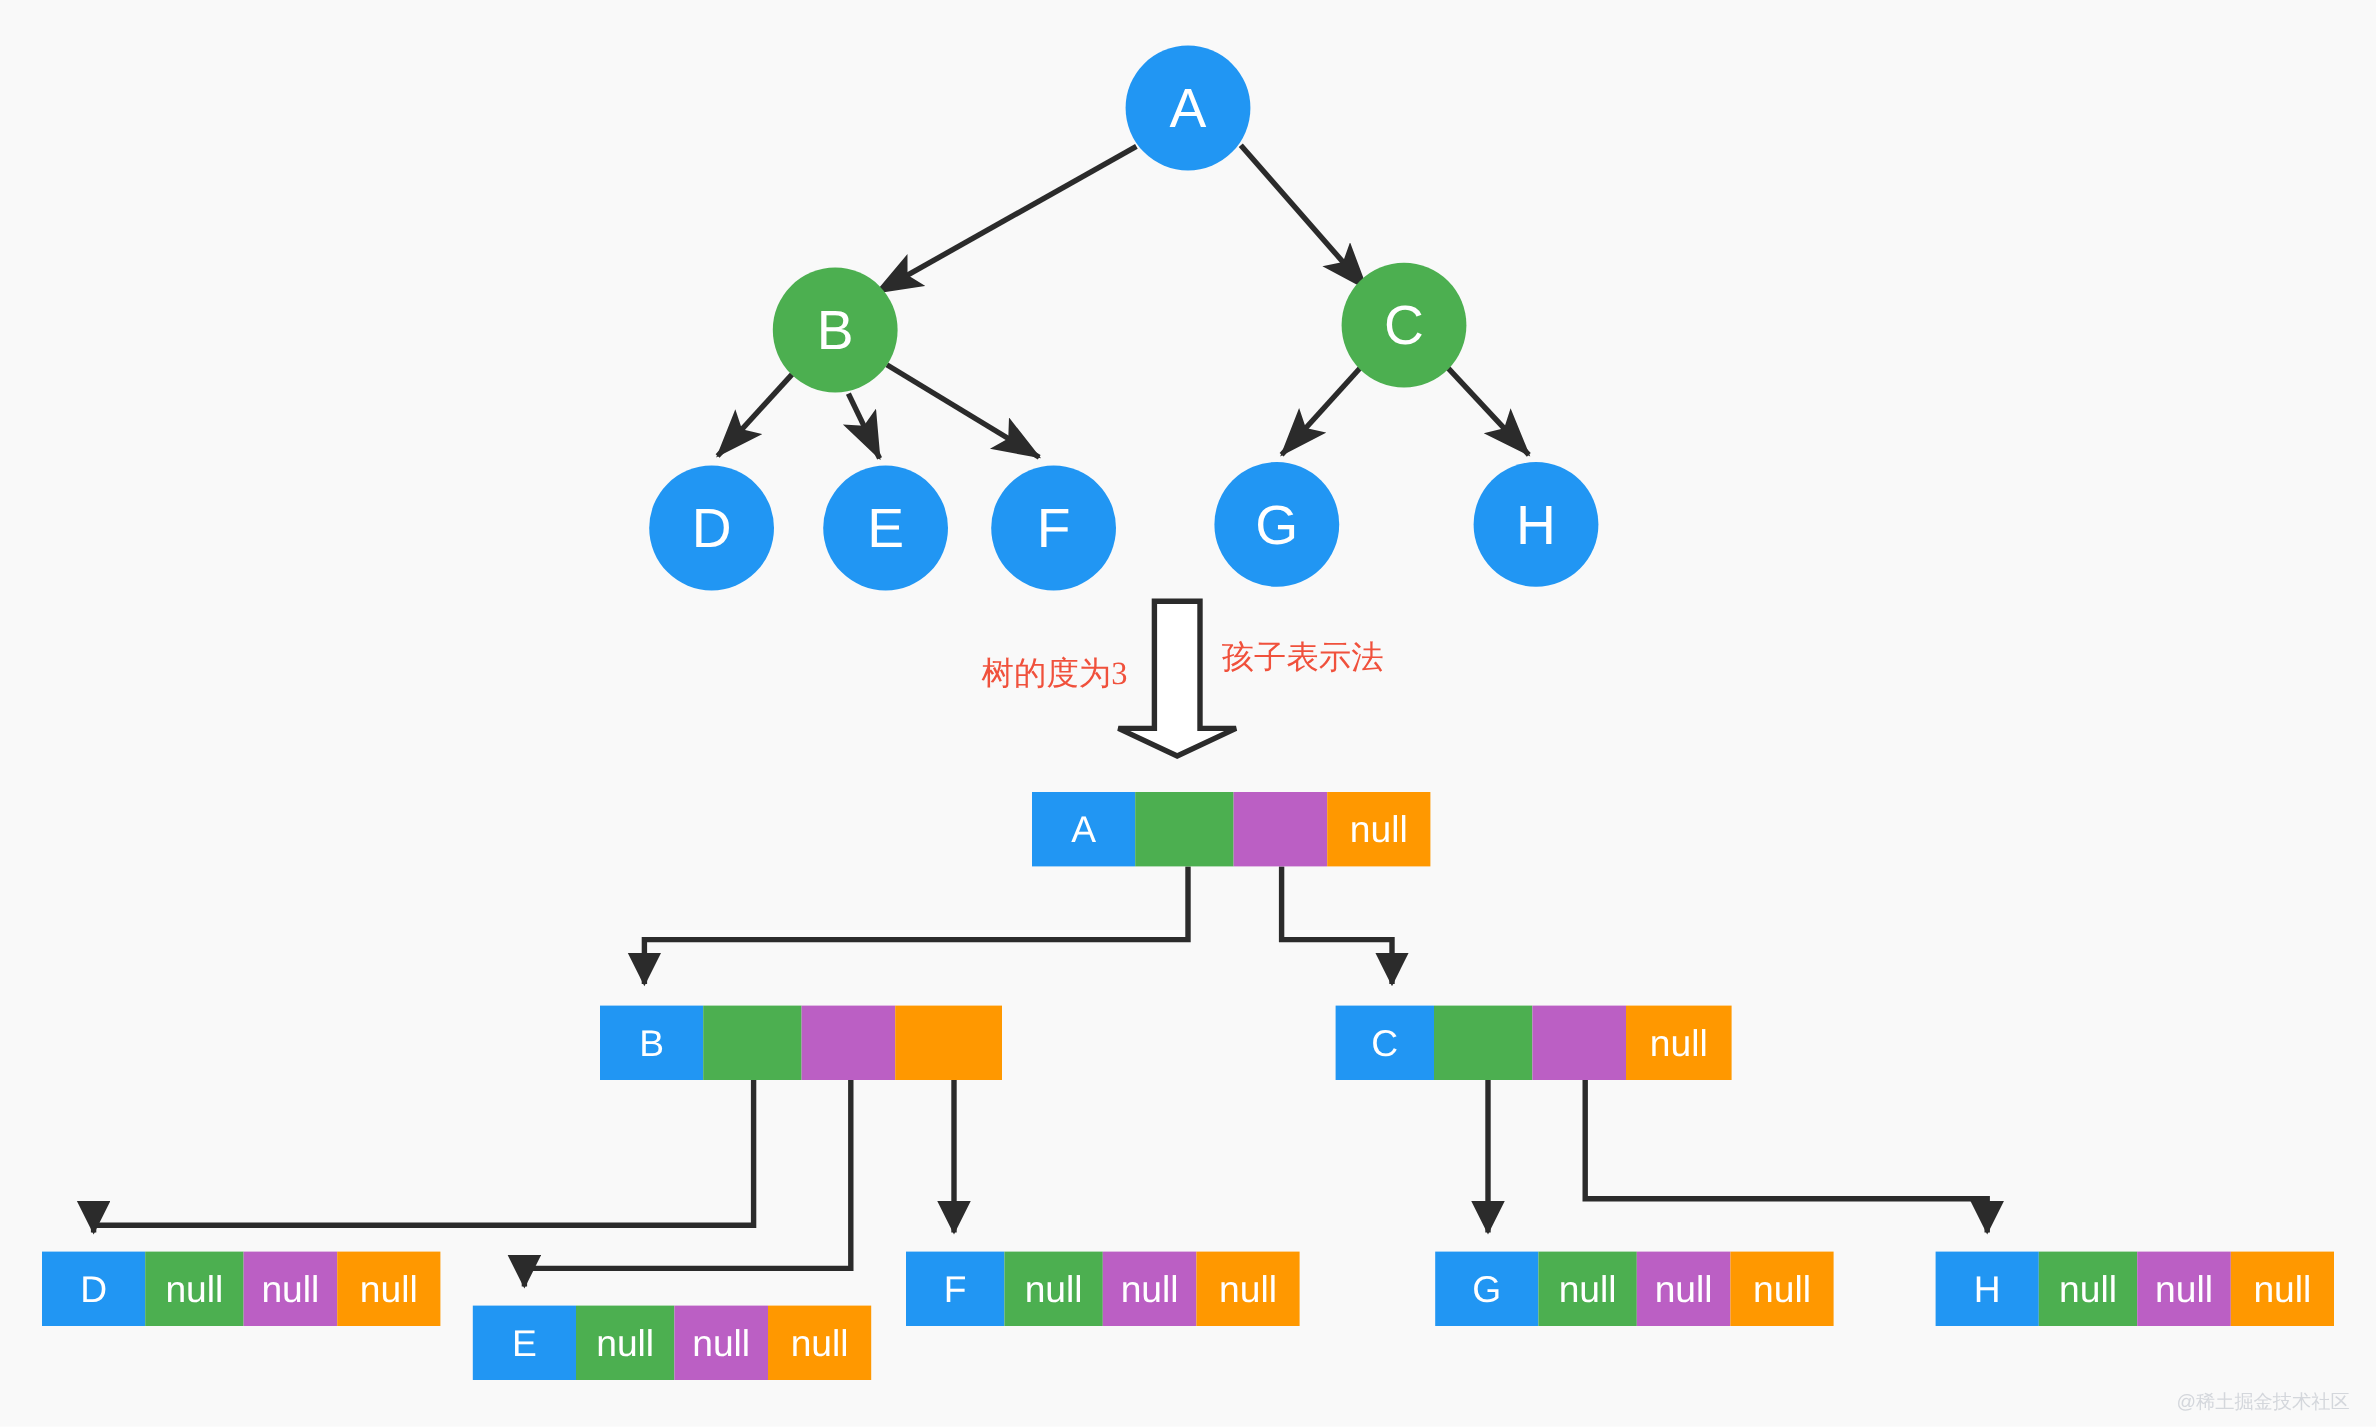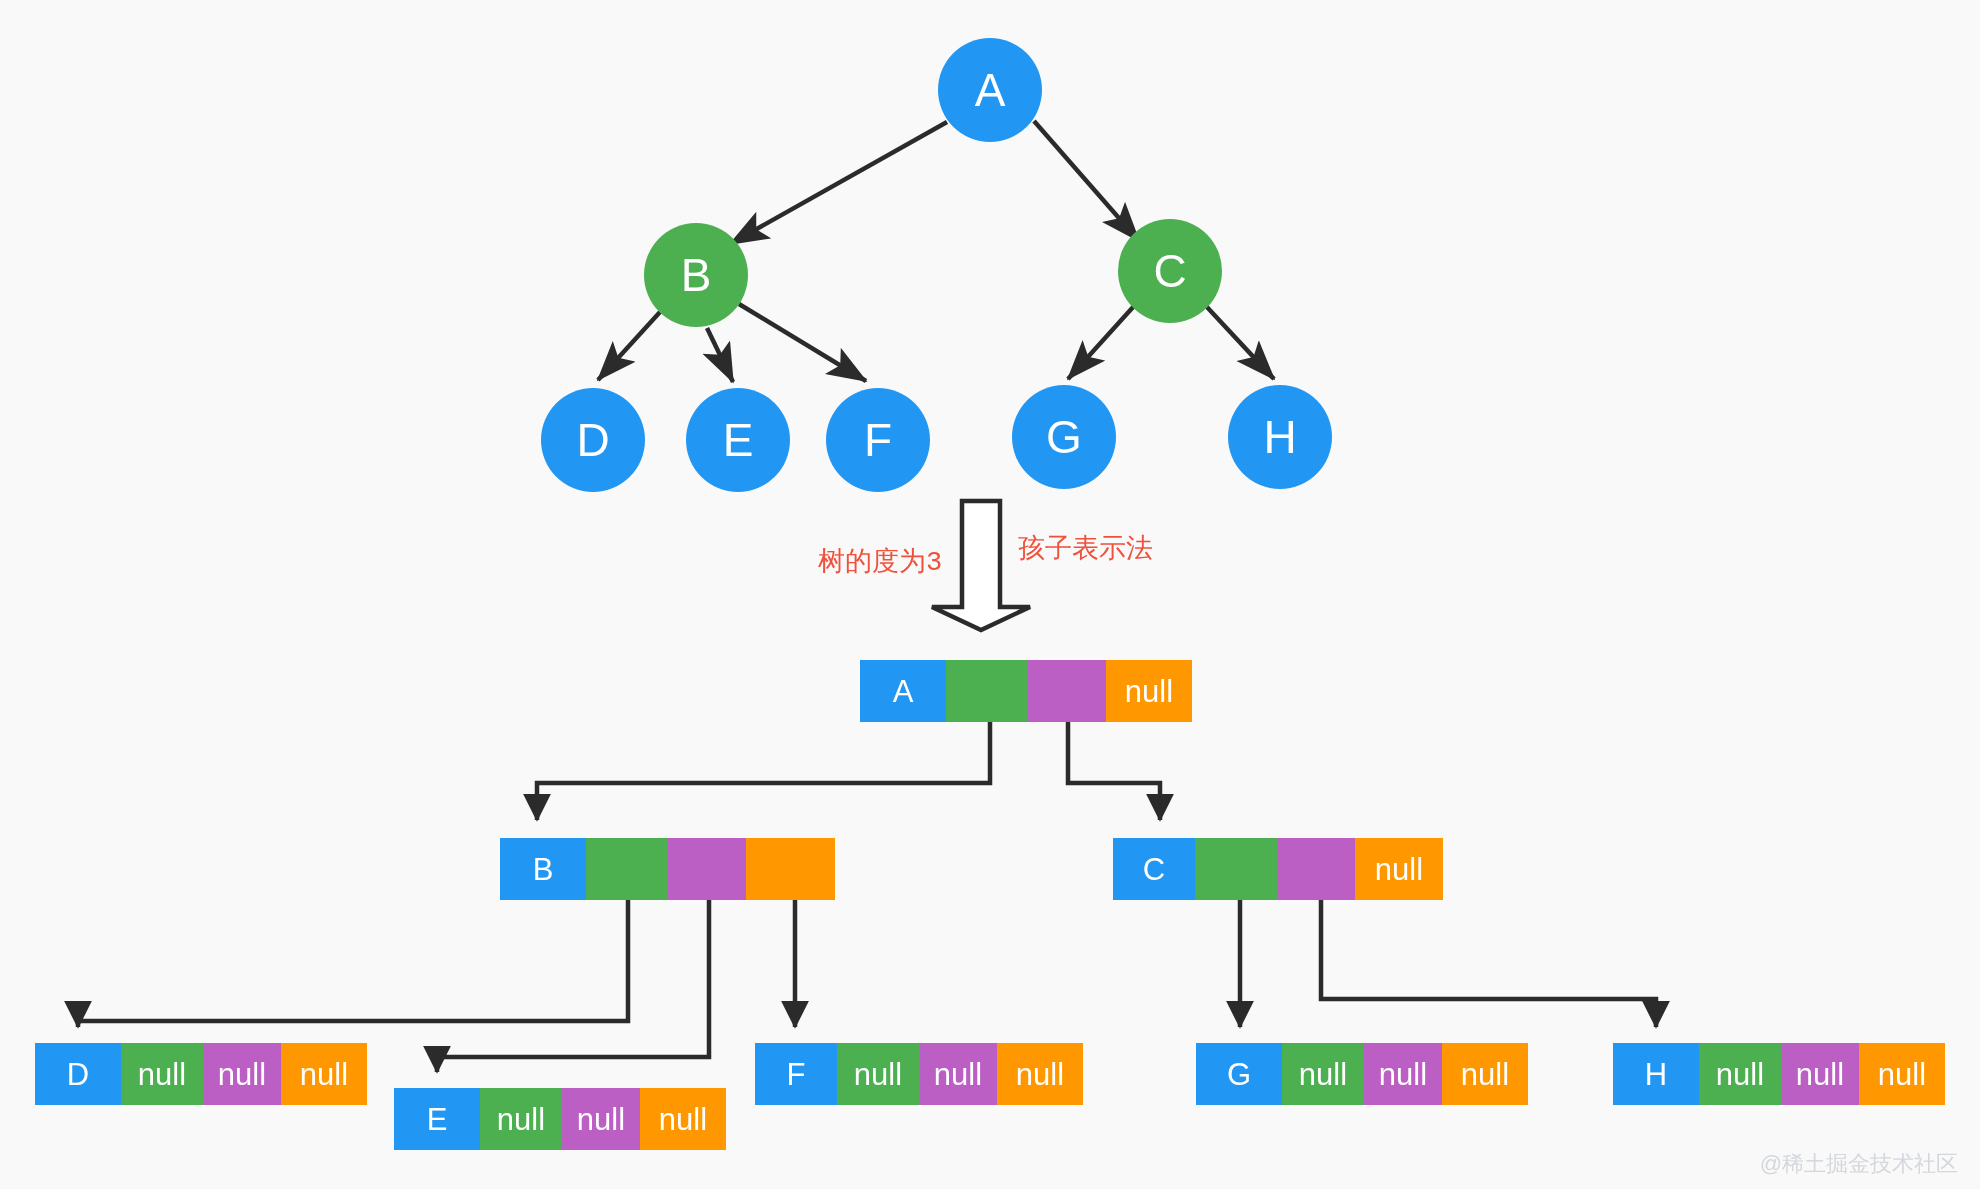--- a/index.html
+++ b/index.html
@@ -49,27 +49,27 @@
     font-size: 31px;
     line-height: 1;
     font-family: "Liberation Sans", "DejaVu Sans", sans-serif;
     box-sizing: border-box;
   }
   .annot {
     position: absolute;
     font-size: 27px;
     color: #f0513c;
     white-space: nowrap;
-    font-family: Liberation Mono, monospace;
+    font-family: Liberation Serif, serif;
   }
   .watermark {
     position: absolute;
     right: 22px;
     bottom: 10px;
-    font-size: 22px;
+    font-size: 16px;
     color: #d4d7dc;
     white-space: nowrap;
     font-family: "Liberation Sans", "DejaVu Sans", sans-serif;
   }
 </style>
 </head>
 <body>
 
 <div id="canvas" style="width: 1980px; height: 1189px; background: rgb(249, 249, 249);">
 

